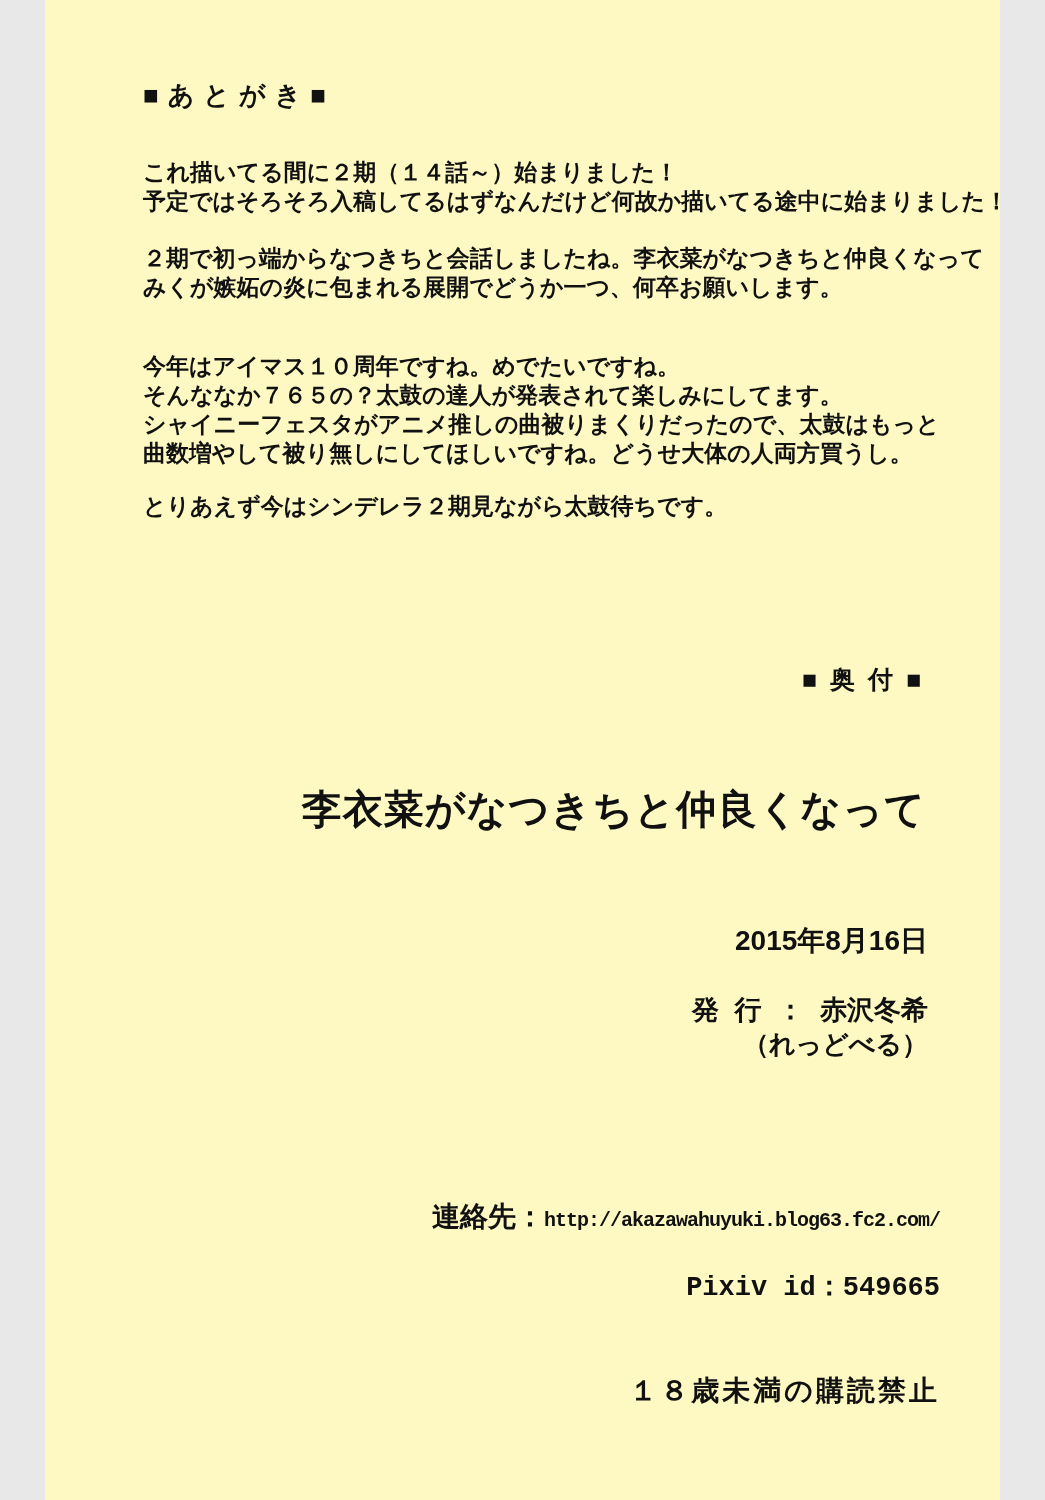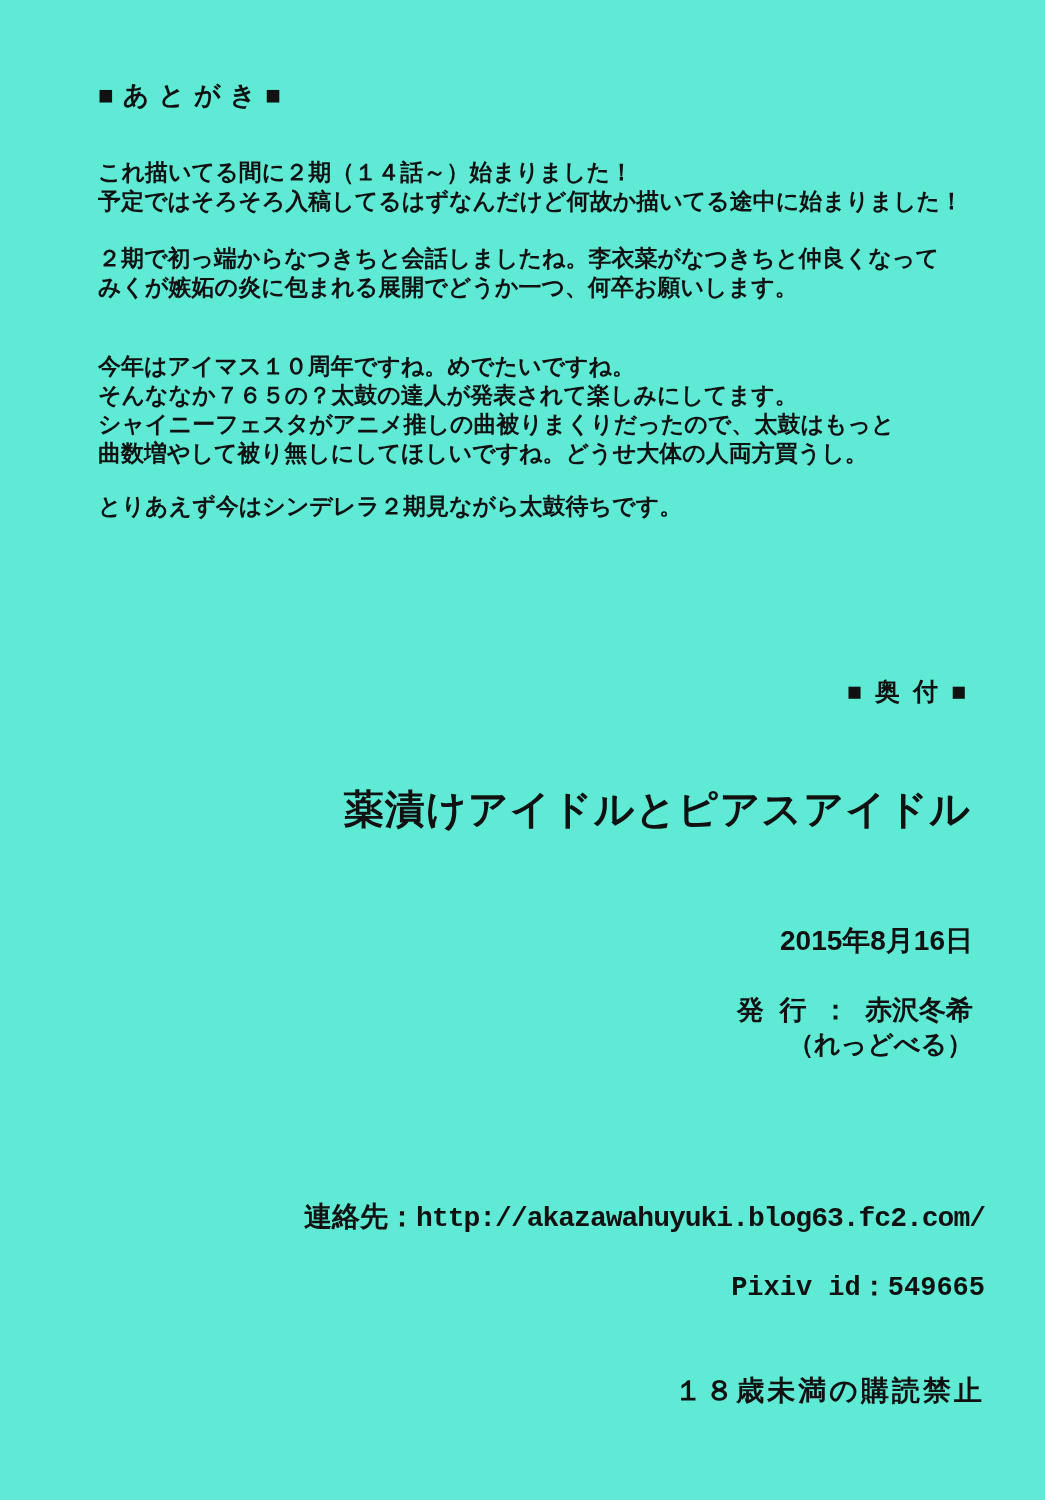--- a/index.html
+++ b/index.html
@@ -2,24 +2,24 @@
 <html lang="ja"><head>
 <meta charset="utf-8">
 <style>
   html, body {
     margin: 0;
     padding: 0;
     background: #e8e8e8;
   }
   .page {
     position: relative;
-    width: 1045px;
+    width: 955px;
     height: 1500px;
     margin: 0 auto;
-    background: #5eead4;
+    background: #fef9c3;
     color: #111111;
     overflow: hidden;
     font-family: "Liberation Serif", "DejaVu Serif", serif;
   }
   .abs { position: absolute; white-space: nowrap; }
 
   
   .atogaki-header {
     top: 78px; left: 98px;
     font-size: 26px;
@@ -50,21 +50,20 @@
     font-family: "Liberation Sans", "DejaVu Sans", sans-serif;
   }
 
   
   .okuzuke-header {
     top: 663px; right: 66px;
     font-size: 25px;
     font-weight: 700;
     letter-spacing: 13px;
     font-family: "Liberation Sans", "DejaVu Sans", sans-serif;
-    margin-top: 12px;
   }
   .book-title {
     top: 782px; right: 74px;
     font-size: 40px;
     font-weight: 700;
     letter-spacing: 1px;
     font-family: "Liberation Serif", "DejaVu Serif", serif;
   }
   .publish-date {
     top: 922px; right: 72px;
@@ -90,21 +89,21 @@
   .contact-line {
     top: 1198px; right: 60px;
     font-weight: 700;
   }
   .contact-label {
     font-size: 28px;
     font-family: "Liberation Sans", "DejaVu Sans", sans-serif;
     margin-top: 20px;
   }
   .contact-url {
-    font-size: 28px;
+    font-size: 20px;
     letter-spacing: -1px;
     font-family: "Liberation Mono", "DejaVu Sans Mono", monospace;
   }
   .pixiv-line {
     top: 1268px; right: 60px;
     font-size: 27px;
     font-weight: 700;
     font-family: "Liberation Mono", "DejaVu Sans Mono", monospace;
   }
   .age-notice {
@@ -139,21 +138,21 @@
     <div>曲数増やして被り無しにしてほしいですね。どうせ大体の人両方買うし。</div>
   </div>
 
   <div class="abs para gothic p4">
     <div>とりあえず今はシンデレラ２期見ながら太鼓待ちです。</div>
   </div>
 
 
   <div class="abs okuzuke-header">■奥付■</div>
 
-  <div class="abs book-title">薬漬けアイドルとピアスアイドル</div>
+  <div class="abs book-title">李衣菜がなつきちと仲良くなって</div>
 
   <div class="abs publish-date">2015年8月16日</div>
 
   <div class="abs publisher-line">
     <span class="label-gap">発 行 ：</span><span>赤沢冬希</span>
   </div>
 
   <div class="abs publisher-alias">（れっどべる）</div>
 
 

